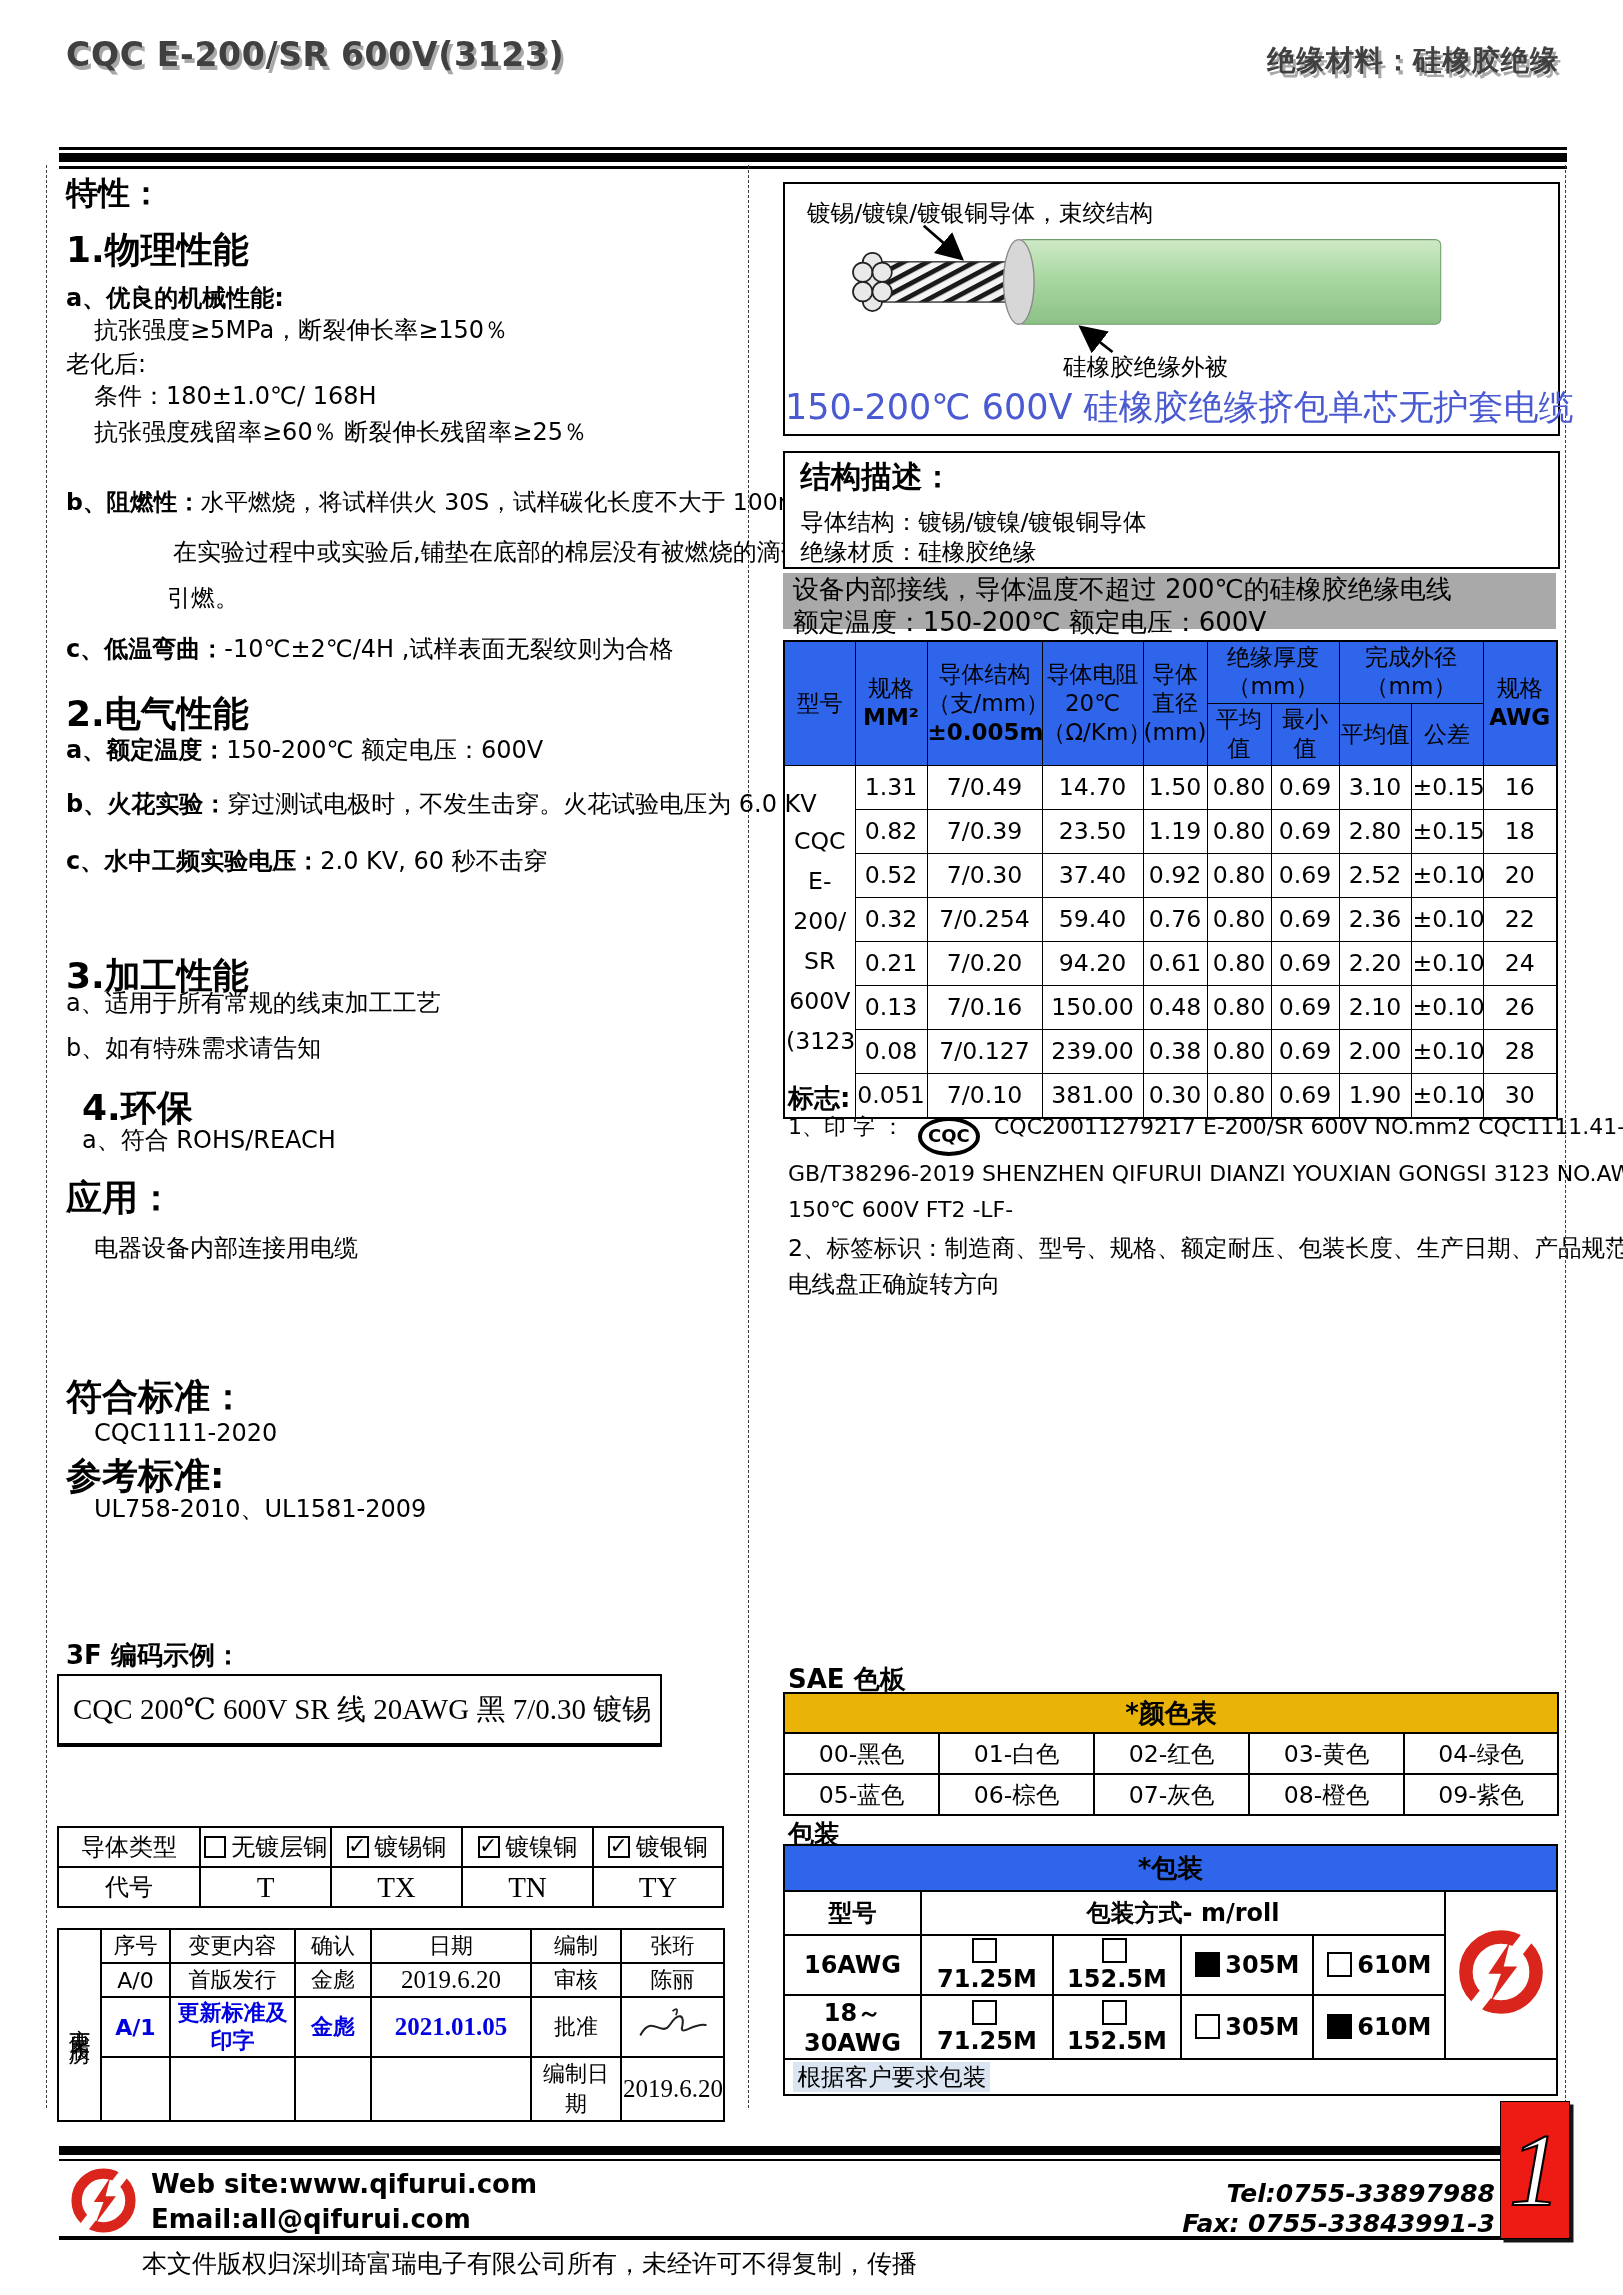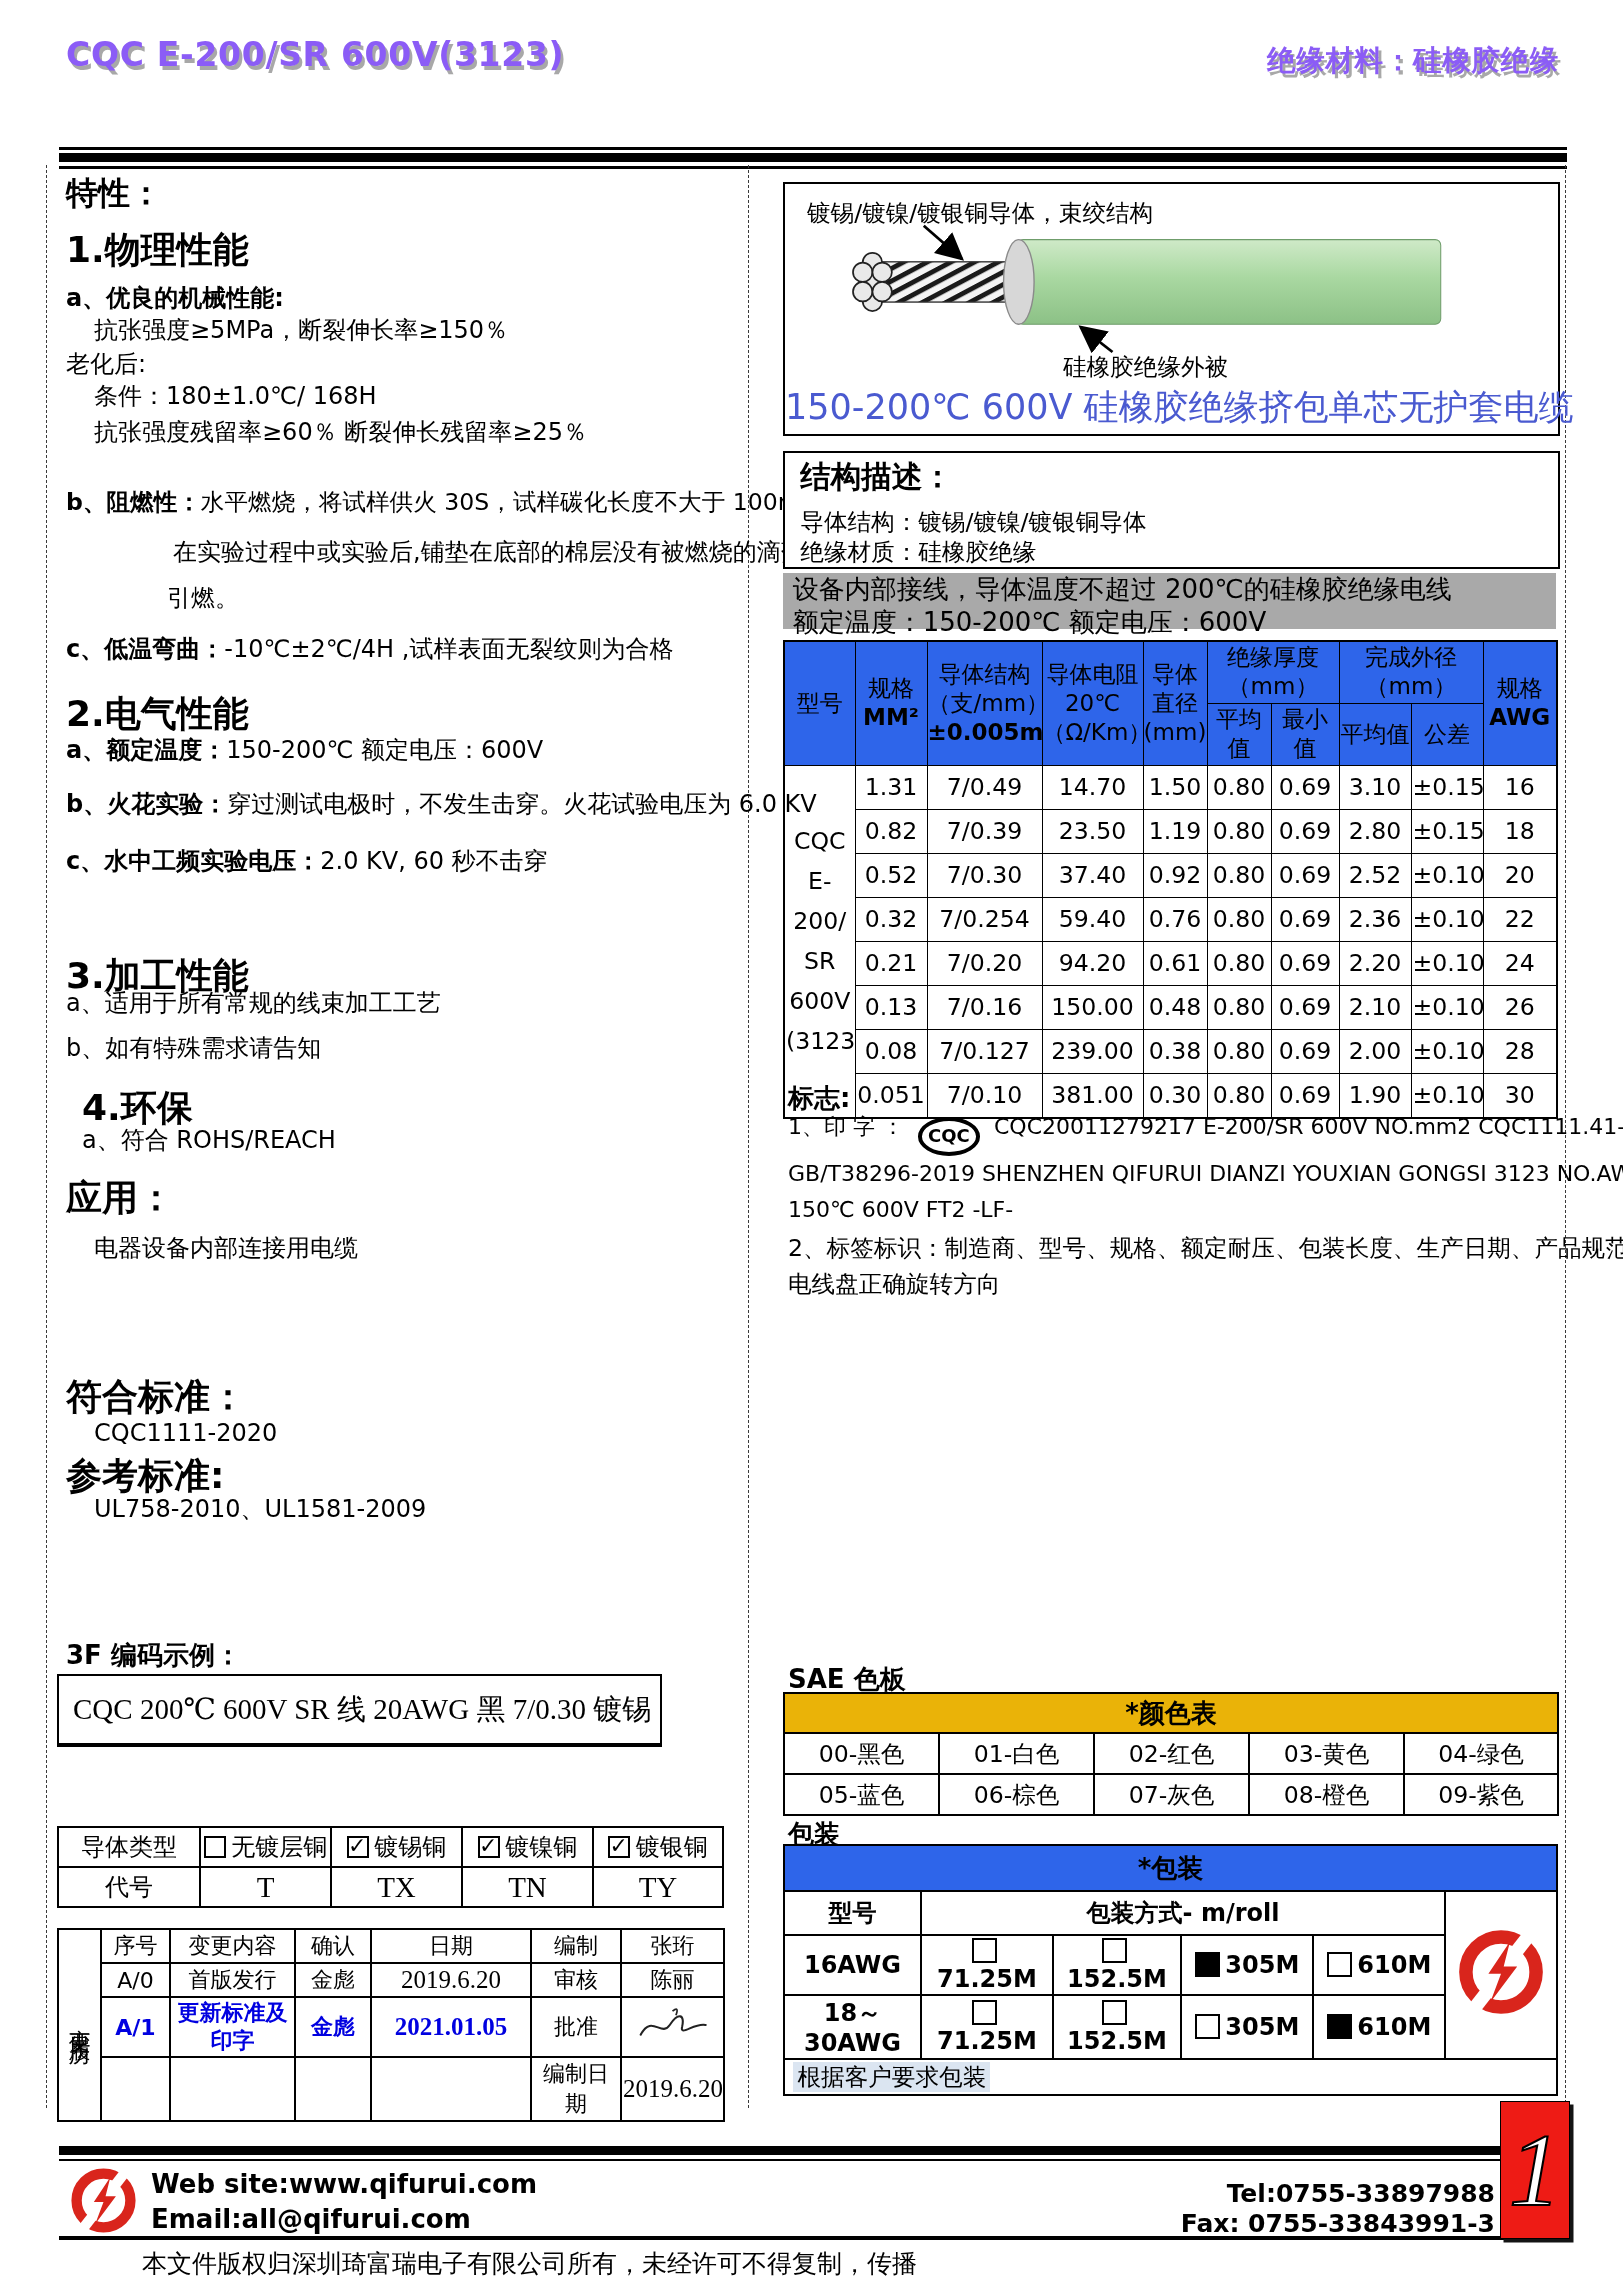--- a/index.html
+++ b/index.html
@@ -5,21 +5,21 @@
   html,body{margin:0;padding:0;}
   body{
     width:1623px;height:2295px;position:relative;background:#fff;color:#000;
     font-family:"DejaVu Sans","Liberation Sans",sans-serif;overflow:hidden;
   }
   .abs{position:absolute;}
   .b{font-weight:bold;}
   .serif{font-family:"Liberation Serif","DejaVu Serif",serif;}
 
   
-  .doc-title{position:absolute;font-weight:bold;color:#8b5cf6;text-shadow:2.8px 3.5px 0 #a8a8a8;letter-spacing:0.7px;white-space:nowrap;}
+  .doc-title{position:absolute;font-weight:bold;color:#404040;text-shadow:2.8px 3.5px 0 #a8a8a8;letter-spacing:0.7px;white-space:nowrap;}
   #title-left{left:66px;top:35px;font-size:33px;}
   #title-right{right:64px;top:42px;font-size:28.5px;}
   .rule{position:absolute;left:59px;width:1508px;}
   .rule .thin{height:2.8px;background:#000;}
   .rule .thick{height:9px;background:#000;}
   .rule .gap{height:3.5px;}
 
   
   .dash-v{position:absolute;top:165px;height:1943px;border-left:1.4px dashed #3a3a3a;width:0;}
 
@@ -83,21 +83,21 @@
   .pack{position:absolute;left:783px;top:1844px;width:773px;border:2.1px solid #000;}
   .pack td{border:2.1px solid #000;text-align:center;font-size:24px;vertical-align:middle;}
   .pack .hd{background:#2E65EA;font-weight:bold;font-size:26px;height:42px;}
   .note-hl{background:#dbe5f1;padding:1.4px 4.2px;font-size:23.6px;}
 
   
   #footer-logo{left:69px;top:2166px;}
   .ftext{position:absolute;font-size:26px;font-weight:bold;white-space:nowrap;}
   #bottom-line{position:absolute;left:59px;top:2236px;width:1508px;height:3.5px;background:#000;}
   #copyright{position:absolute;left:142px;top:2247px;font-size:25px;white-space:nowrap;}
-  .tel-blk{position:absolute;left:971px;width:524px;text-align:right;font-size:25px;font-weight:bold;white-space:nowrap;}
+  .tel-blk{position:absolute;left:971px;width:524px;text-align:right;font-size:25px;font-weight:bold;white-space:nowrap;font-style:italic;}
   #page-box{position:absolute;left:1500px;top:2101px;width:68px;height:136px;background:#EE1B15;border:1.4px solid #000;box-shadow:3.5px 3.5px 0 #141414;z-index:5;}
   #page-box span{display:block;text-align:center;font-size:104px;line-height:136px;color:#fff;font-style:italic;font-family:"Liberation Serif","DejaVu Serif",serif;-webkit-text-stroke:2.1px #000;}
 </style>
 </head>
 <body>
 
 <div id="title-left" class="doc-title">CQC E-200/SR 600V(3123)</div>
 <div id="title-right" class="doc-title">绝缘材料：硅橡胶绝缘</div>
 <div class="rule" style="top:147px;">
   <div class="thin"></div>

